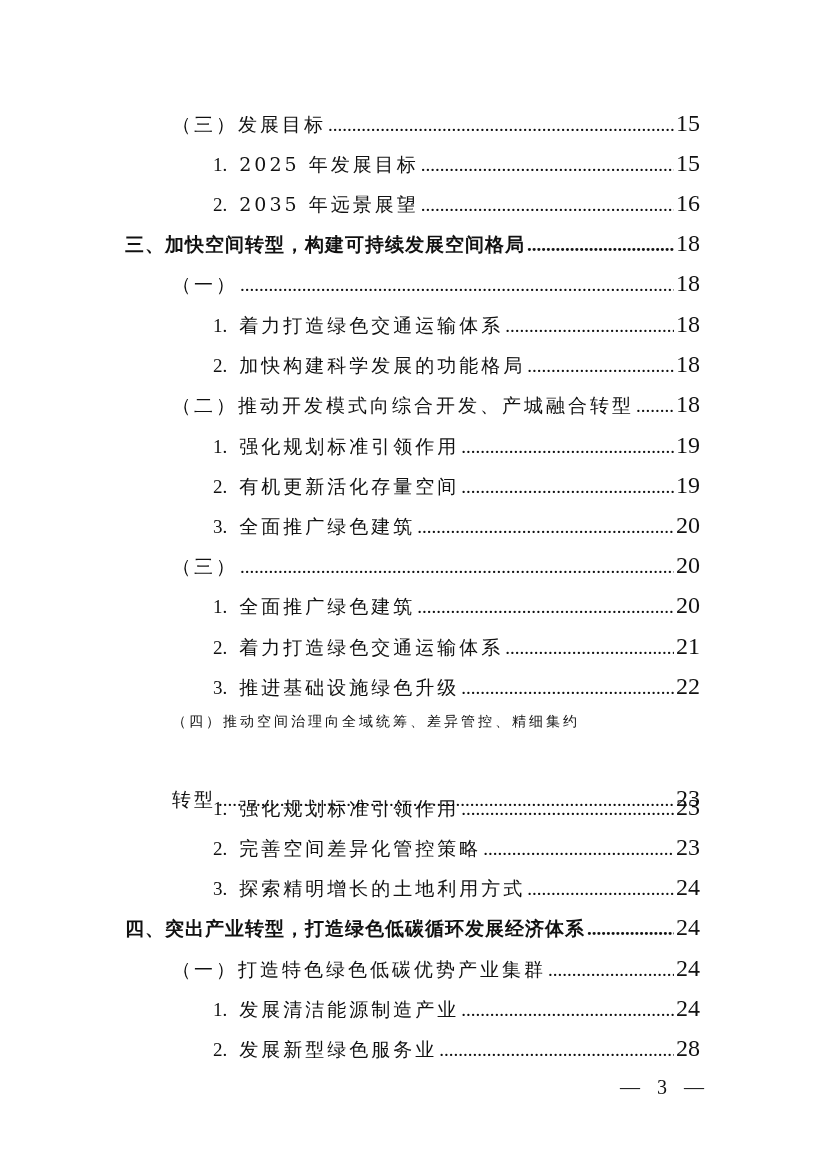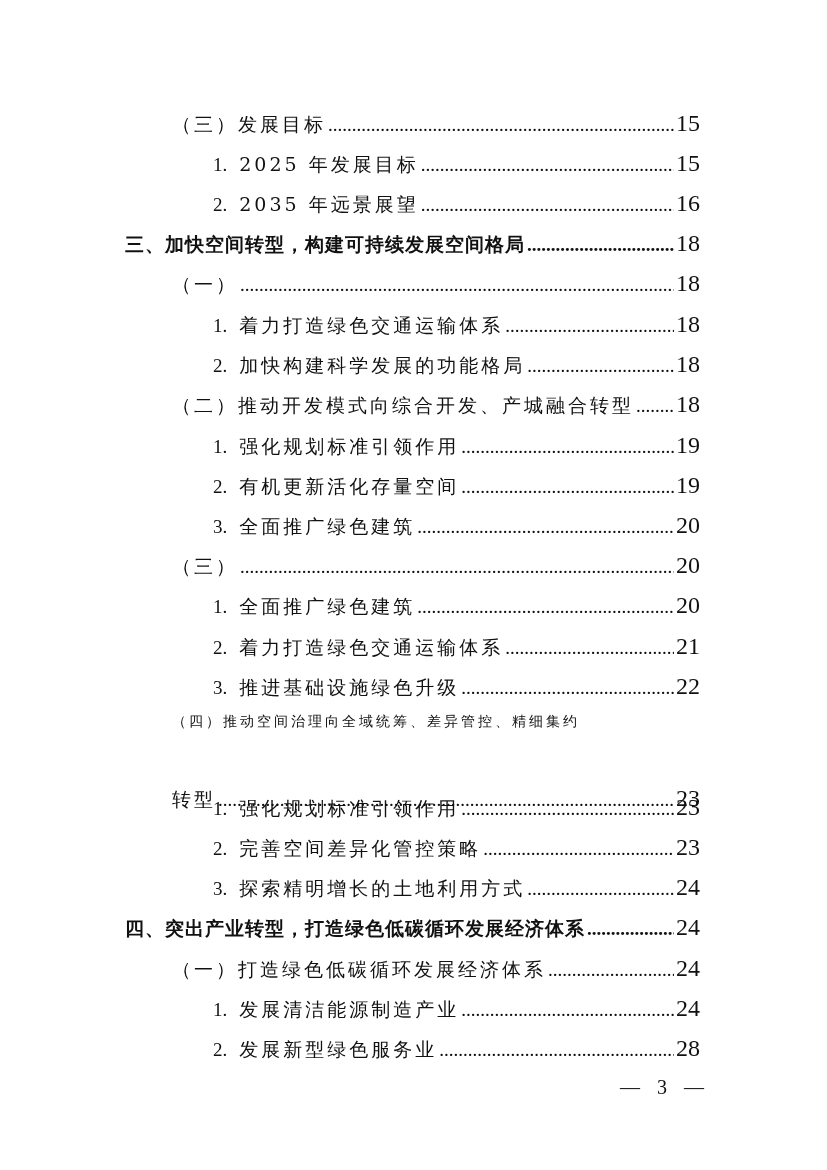--- a/index.html
+++ b/index.html
@@ -162,21 +162,21 @@
 
   <div class="row l1" style="top:914px">
     <span class="label">四、</span>
       <span class="label">突出产业转型，打造绿色低碳循环发展经济体系</span>
       <span class="dots"></span>
       <span class="page">24</span>
   </div>
 
   <div class="row l2" style="top:955px">
     <span class="label">（一）</span>
-      <span class="label">打造绿色低碳循环发展经济体系</span>
+      <span class="label">打造特色绿色低碳优势产业集群</span>
       <span class="dots"></span>
       <span class="page">24</span>
   </div>
 
   <div class="row l3" style="top:995px">
     <span class="num">1.</span>
       <span class="label">发展清洁能源制造产业</span>
       <span class="dots"></span>
       <span class="page">24</span>
   </div>

